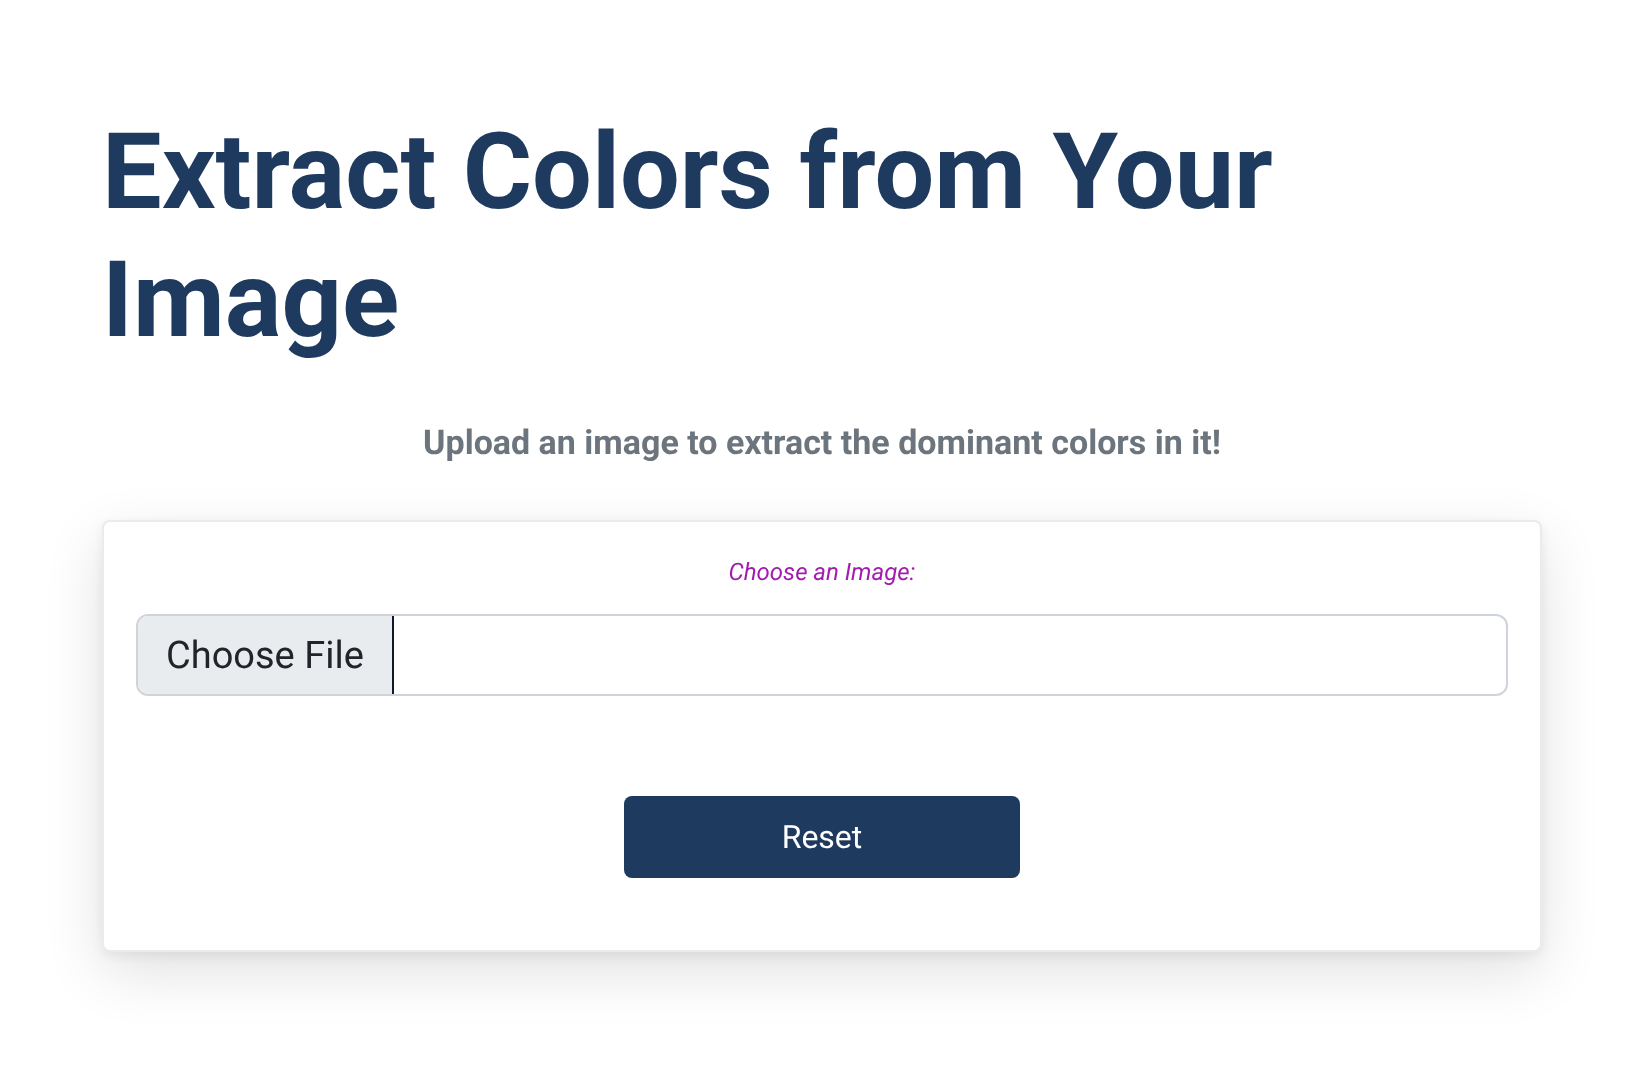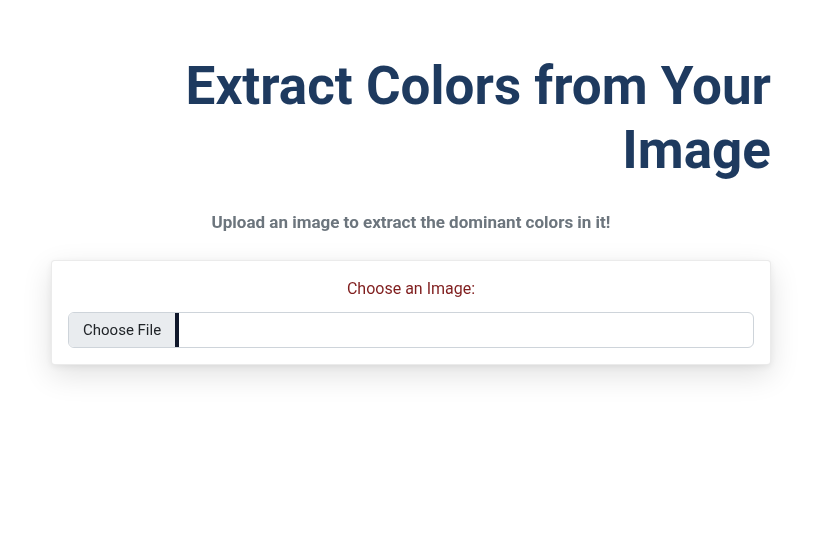--- a/index.html
+++ b/index.html
@@ -14,21 +14,21 @@
       width: 822px;
       height: 533px;
       overflow: hidden;
     }
     .container {
       max-width: 720px;
       margin: 0 auto;
       padding-top: 55px;
     }
     .title {
-      text-align: right;
+      text-align: left;
       font-size: 53px;
       font-weight: 700;
       color: #1e3a5f;
       line-height: 1.2;
       margin-bottom: 30px;
     }
     .subtitle {
       text-align: center;
       font-size: 17px;
       color: #6c757d;
@@ -40,39 +40,40 @@
       border: 1px solid rgba(0,0,0,0.08);
       border-radius: 4px;
       box-shadow: 0 10px 30px rgba(0,0,0,0.12), 0 2px 6px rgba(0,0,0,0.06);
       padding: 16px;
     }
     .form-group {
       text-align: center;
     }
     .form-label {
       display: block;
-      font-size: 16px;
-      color: #7f1d1d;
+      font-size: 12px;
+      color: #a21caf;
       margin-bottom: 14px;
       margin-top: 2px;
+      font-style: italic;
     }
     .file-input-wrapper {
       display: flex;
       border: 1px solid #ced4da;
       border-radius: 6px;
       overflow: hidden;
       text-align: left;
       background: #fff;
     }
     .file-button {
       background: #e9ecef;
       border: none;
-      border-right: 4px solid #0f172a;
+      border-right: 1px solid #0f172a;
       padding: 8px 14px;
-      font-size: 15px;
+      font-size: 19px;
       color: #212529;
       cursor: pointer;
       font-family: inherit;
     }
     .file-text {
       flex: 1;
       padding: 8px 12px;
       font-size: 15px;
       color: #212529;
       background: #fff;
@@ -98,14 +99,15 @@
   <h1 class="title">Extract Colors from Your Image</h1>
   <p class="subtitle">Upload an image to extract the dominant colors in it!</p>
 
   <div class="card">
     <div class="form-group">
       <label class="form-label">Choose an Image:</label>
       <div class="file-input-wrapper">
         <button type="button" class="file-button">Choose File</button>
       </div>
     </div>
+    <button type="button" class="reset-button">Reset</button>
   </div>
 </div>
 
 </body></html>

